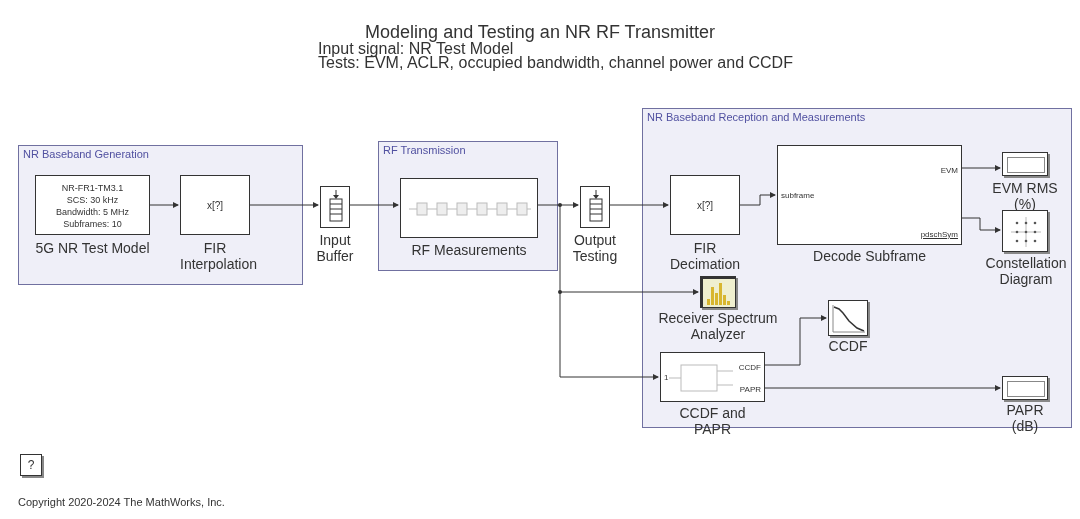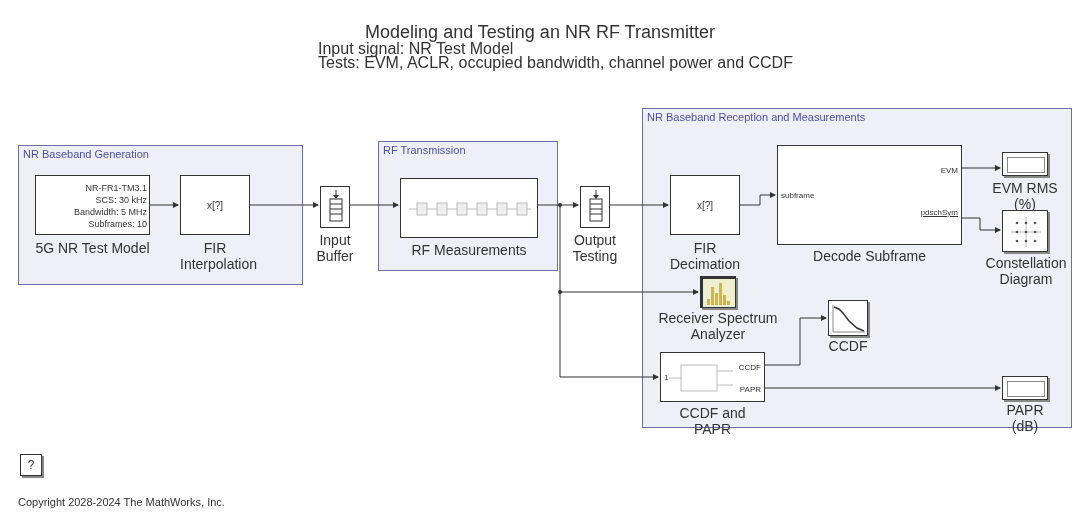--- a/index.html
+++ b/index.html
@@ -85,21 +85,21 @@
 <div class="region" style="left:18px; top:145px; width:285px; height:140px;">
   <div class="region-label">NR Baseband Generation</div>
 </div>
 <div class="region" style="left:378px; top:141px; width:180px; height:130px;">
   <div class="region-label">RF Transmission</div>
 </div>
 <div class="region" style="left:642px; top:108px; width:430px; height:320px;">
   <div class="region-label">NR Baseband Reception and Measurements</div>
 </div>
 
-<div class="block" style="left:35px; top:175px; width:115px; height:60px; line-height:12px; padding-top:6px;text-align:right;">
+<div class="block" style="left:35px; top:175px; width:115px; height:60px; line-height:12px; padding-top:6px;">
   <div>NR-FR1-TM3.1</div>
   <div>SCS: 30 kHz</div>
   <div>Bandwidth: 5 MHz</div>
   <div>Subframes: 10</div>
 </div>
 <div class="label" style="left:35px; top:240px; width:115px;">5G NR Test Model</div>
 
 <div class="block" style="left:180px; top:175px; width:70px; height:60px; line-height:56px; font-size:10px;">
   <span>x[?]</span>
 </div>
@@ -145,21 +145,21 @@
 
 <div class="block" style="left:670px; top:175px; width:70px; height:60px; line-height:56px; font-size:10px;">
   <span>x[?]</span>
 </div>
 <div class="label" style="left:670px; top:240px; width:70px; white-space:pre-line;">FIR
 Decimation</div>
 
 <div class="block" style="left:777px; top:145px; width:185px; height:100px;">
   <span class="port" style="left:3px; top:45px;">subframe</span>
   <span class="port" style="right:3px; top:20px;">EVM</span>
-  <span class="port" style="right:3px; top:62px;text-decoration:underline;">pdschSym</span>
+  <span class="port" style="right:3px; top:84px;text-decoration:underline;">pdschSym</span>
 </div>
 <div class="label" style="left:777px; top:248px; width:185px;">Decode Subframe</div>
 
 <div class="iconbox shadow" style="left:1002px; top:152px; width:46px; height:24px;">
   <div style="position:absolute; left:4px; top:4px; width:38px; height:16px; border:1px solid #888;"></div>
 </div>
 <div class="label" style="left:986px; top:180px; width:78px;">EVM RMS (%)</div>
 
 <div class="iconbox shadow" style="left:1002px; top:210px; width:46px; height:42px;">
   <svg width="46" height="42" viewBox="0 0 46 42">
@@ -213,21 +213,21 @@
 </div>
 <div class="label" style="left:818px; top:338px; width:60px;">CCDF</div>
 
 <div class="iconbox shadow" style="left:1002px; top:376px; width:46px; height:24px;">
   <div style="position:absolute; left:4px; top:4px; width:38px; height:16px; border:1px solid #888;"></div>
 </div>
 <div class="label" style="left:994px; top:402px; width:62px;">PAPR (dB)</div>
 
 <div class="help shadow" style="left:20px; top:454px;">?</div>
 
-<div class="copyright" style="left:18px; top:496px;">Copyright 2028-2024 The MathWorks, Inc.</div>
+<div class="copyright" style="left:18px; top:496px;">Copyright 2020-2024 The MathWorks, Inc.</div>
 
 <svg class="canvas">
   <defs>
     <marker id="ah" markerWidth="6" markerHeight="6" refX="5" refY="3" orient="auto">
       <path d="M0,0 L6,3 L0,6 Z" fill="#333"></path>
     </marker>
   </defs>
 
   <line x1="150" y1="205" x2="178" y2="205" stroke="#333" marker-end="url(#ah)"></line>
 

